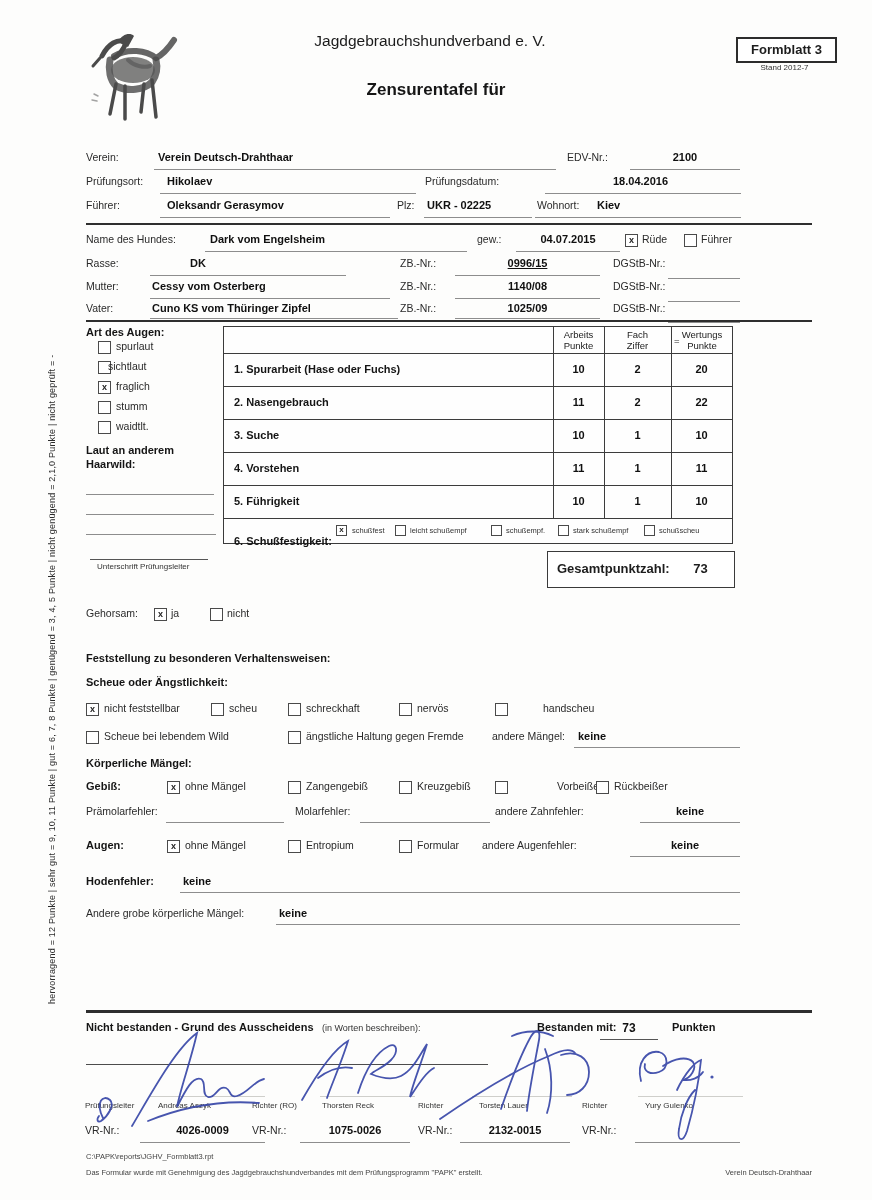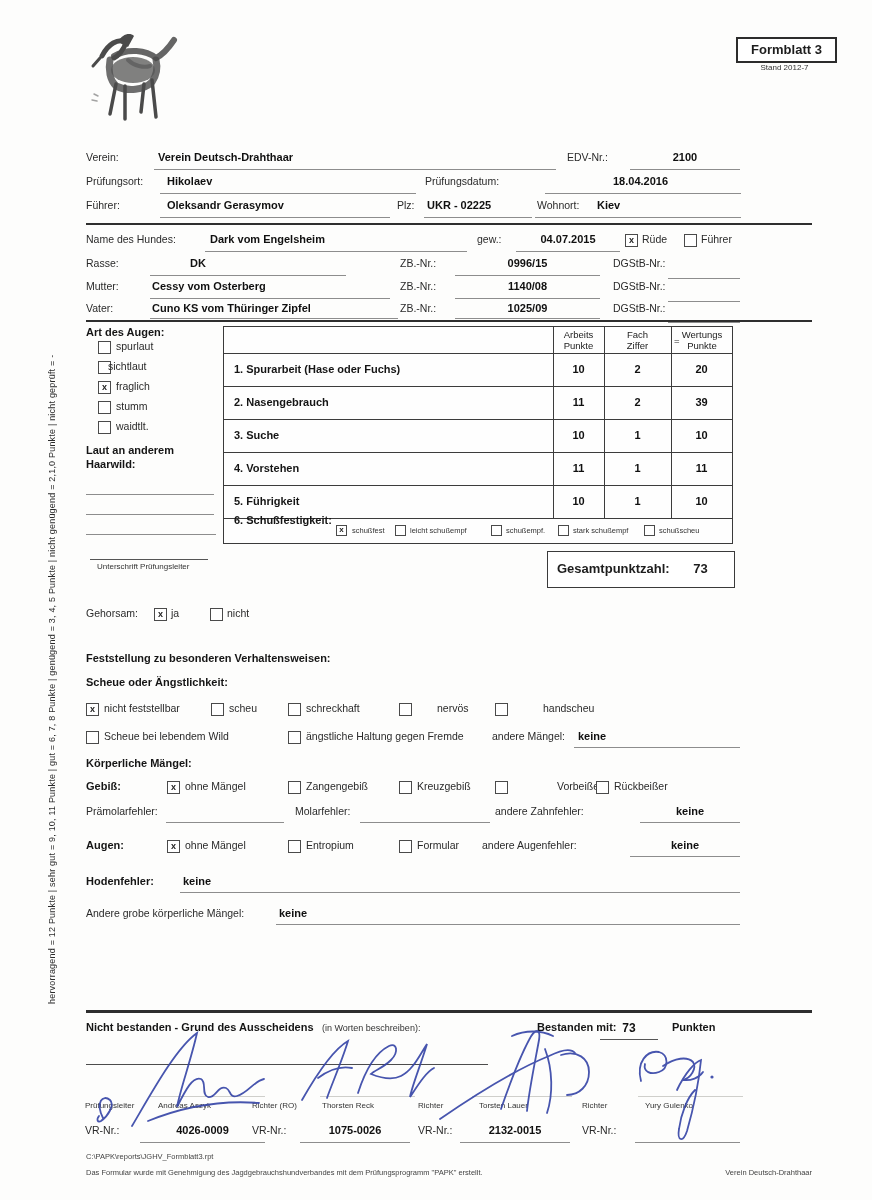--- a/index.html
+++ b/index.html
@@ -40,22 +40,24 @@
       <path d="M22,34 C20,44 22,54 28,60 C40,66 56,64 64,56 C68,50 70,42 68,34" stroke-width="7" opacity=".8"></path>
       <path d="M28,58 L22,88 M37,60 L37,93 M56,58 L53,86 M64,54 L68,91" stroke-width="3.5"></path>
       <path d="M12,32 L5,40" stroke-width="3"></path>
       <path d="M40,34 C46,40 56,42 62,40" stroke-width="4" opacity=".6"></path>
       <path d="M6,68 l4,2 M4,74 l5,1" stroke-width="1.5" opacity=".5"></path>
     </g>
     <ellipse cx="45" cy="44" rx="22" ry="13" fill="#565656" opacity=".75"></ellipse>
     <path d="M30,16 C34,8 42,6 46,10 L40,21 Z" fill="#4a4a4a"></path>
   </svg>
 
+  <div class="a ctr" style="left:240px;top:32px;width:380px;font-size:15.5px;color:#1b1b1b;">Jagdgebrauchshundverband e. V.</div>
   <div class="a ctr" style="left:736px;top:37px;width:97px;height:22px;border:2px solid #2c2c2c;font-weight:bold;font-size:13px;line-height:22px;background:#fff;">Formblatt 3</div>
   <div class="a ctr" style="left:736px;top:63px;width:97px;font-size:8px;color:#333;">Stand 2012-7</div>
+  <div class="a ctr big" style="left:206px;top:80px;width:460px;">Zensurentafel für</div>
 
   <div class="a vside" style="left:47px;top:288px;height:716px;">hervorragend = 12 Punkte  |  sehr gut = 9, 10, 11 Punkte  |  gut = 6, 7, 8 Punkte  |  genügend = 3, 4, 5 Punkte  |  nicht genügend = 2,1,0 Punkte  |  nicht geprüft =  -</div>
 
   <div class="a lb" style="left:86px;top:151px;">Verein:</div>
   <div class="a bv" style="left:158px;top:151px;">Verein Deutsch-Drahthaar</div>
   <div class="a u" style="left:154px;top:168px;width:402px;"></div>
   <div class="a lb" style="left:567px;top:151px;">EDV-Nr.:</div>
   <div class="a bv ctr" style="left:630px;top:151px;width:110px;">2100</div>
   <div class="a u" style="left:630px;top:168px;width:110px;"></div>
 
@@ -86,21 +88,21 @@
   <div class="a u" style="left:516px;top:250px;width:104px;"></div>
   <div class="a cb" style="left:625px;top:234px;">x</div>
   <div class="a cl" style="left:642px;top:233px;">Rüde</div>
   <div class="a cb" style="left:684px;top:234px;"></div>
   <div class="a cl" style="left:701px;top:233px;">Führer</div>
 
   <div class="a lb" style="left:86px;top:257px;">Rasse:</div>
   <div class="a bv" style="left:190px;top:257px;">DK</div>
   <div class="a u" style="left:150px;top:274px;width:196px;"></div>
   <div class="a lb" style="left:400px;top:257px;">ZB.-Nr.:</div>
-  <div class="a bv ctr" style="left:455px;top:257px;width:145px;">0996/15</div>
+  <div class="a bv ctr" style="left:455px;top:257px;width:145px;text-decoration:underline;">0996/15</div>
   <div class="a u" style="left:455px;top:274px;width:145px;"></div>
   <div class="a lb" style="left:613px;top:257px;">DGStB-Nr.:</div>
   <div class="a u" style="left:668px;top:277px;width:72px;"></div>
 
   <div class="a lb" style="left:86px;top:280px;">Mutter:</div>
   <div class="a bv" style="left:152px;top:280px;">Cessy vom Osterberg</div>
   <div class="a u" style="left:150px;top:297px;width:240px;"></div>
   <div class="a lb" style="left:400px;top:280px;">ZB.-Nr.:</div>
   <div class="a bv ctr" style="left:455px;top:280px;width:145px;">1140/08</div>
   <div class="a u" style="left:455px;top:297px;width:145px;"></div>
@@ -163,38 +165,38 @@
     </div>
 
     <div class="a bt" style="left:10px;top:36px;">1. Spurarbeit (Hase oder Fuchs)</div>
     <div class="a bv ctr" style="left:329px;top:36px;width:51px;">10</div>
     <div class="a bv ctr" style="left:380px;top:36px;width:67px;">2</div>
     <div class="a bv ctr" style="left:447px;top:36px;width:61px;">20</div>
 
     <div class="a bt" style="left:10px;top:69px;">2. Nasengebrauch</div>
     <div class="a bv ctr" style="left:329px;top:69px;width:51px;">11</div>
     <div class="a bv ctr" style="left:380px;top:69px;width:67px;">2</div>
-    <div class="a bv ctr" style="left:447px;top:69px;width:61px;">39</div>
+    <div class="a bv ctr" style="left:447px;top:69px;width:61px;">22</div>
 
     <div class="a bt" style="left:10px;top:102px;">3. Suche</div>
     <div class="a bv ctr" style="left:329px;top:102px;width:51px;">10</div>
     <div class="a bv ctr" style="left:380px;top:102px;width:67px;">1</div>
     <div class="a bv ctr" style="left:447px;top:102px;width:61px;">10</div>
 
     <div class="a bt" style="left:10px;top:135px;">4. Vorstehen</div>
     <div class="a bv ctr" style="left:329px;top:135px;width:51px;">11</div>
     <div class="a bv ctr" style="left:380px;top:135px;width:67px;">1</div>
     <div class="a bv ctr" style="left:447px;top:135px;width:61px;">11</div>
 
     <div class="a bt" style="left:10px;top:168px;">5. Führigkeit</div>
     <div class="a bv ctr" style="left:329px;top:168px;width:51px;">10</div>
     <div class="a bv ctr" style="left:380px;top:168px;width:67px;">1</div>
     <div class="a bv ctr" style="left:447px;top:168px;width:61px;">10</div>
 
-    <div class="a bt" style="left:10px;top:187px;">6. Schußfestigkeit:</div>
+    <div class="a bt" style="left:10px;top:208px;">6. Schußfestigkeit:</div>
     <div class="a cbsm" style="left:112px;top:198px;">x</div>
     <div class="a sm" style="left:128px;top:199px;">schußfest</div>
     <div class="a cbsm" style="left:171px;top:198px;"></div>
     <div class="a sm" style="left:186px;top:199px;">leicht schußempf</div>
     <div class="a cbsm" style="left:267px;top:198px;"></div>
     <div class="a sm" style="left:282px;top:199px;">schußempf.</div>
     <div class="a cbsm" style="left:334px;top:198px;"></div>
     <div class="a sm" style="left:349px;top:199px;">stark schußempf</div>
     <div class="a cbsm" style="left:420px;top:198px;"></div>
     <div class="a sm" style="left:435px;top:199px;">schußscheu</div>
@@ -214,21 +216,21 @@
   <div class="a bt" style="left:86px;top:652px;">Feststellung zu besonderen Verhaltensweisen:</div>
   <div class="a bt" style="left:86px;top:676px;">Scheue oder Ängstlichkeit:</div>
 
   <div class="a cb" style="left:86px;top:703px;">x</div>
   <div class="a cl" style="left:104px;top:702px;">nicht feststellbar</div>
   <div class="a cb" style="left:211px;top:703px;"></div>
   <div class="a cl" style="left:229px;top:702px;">scheu</div>
   <div class="a cb" style="left:288px;top:703px;"></div>
   <div class="a cl" style="left:306px;top:702px;">schreckhaft</div>
   <div class="a cb" style="left:399px;top:703px;"></div>
-  <div class="a cl" style="left:437px;top:702px;">nervös</div>
+  <div class="a cl" style="left:417px;top:702px;">nervös</div>
   <div class="a cb" style="left:495px;top:703px;"></div>
   <div class="a cl" style="left:543px;top:702px;">handscheu</div>
 
   <div class="a cb" style="left:86px;top:731px;"></div>
   <div class="a cl" style="left:104px;top:730px;">Scheue bei lebendem Wild</div>
   <div class="a cb" style="left:288px;top:731px;"></div>
   <div class="a cl" style="left:306px;top:730px;">ängstliche Haltung gegen Fremde</div>
   <div class="a cl" style="left:492px;top:730px;">andere Mängel:</div>
   <div class="a bv" style="left:578px;top:730px;">keine</div>
   <div class="a u" style="left:574px;top:746px;width:166px;"></div>

